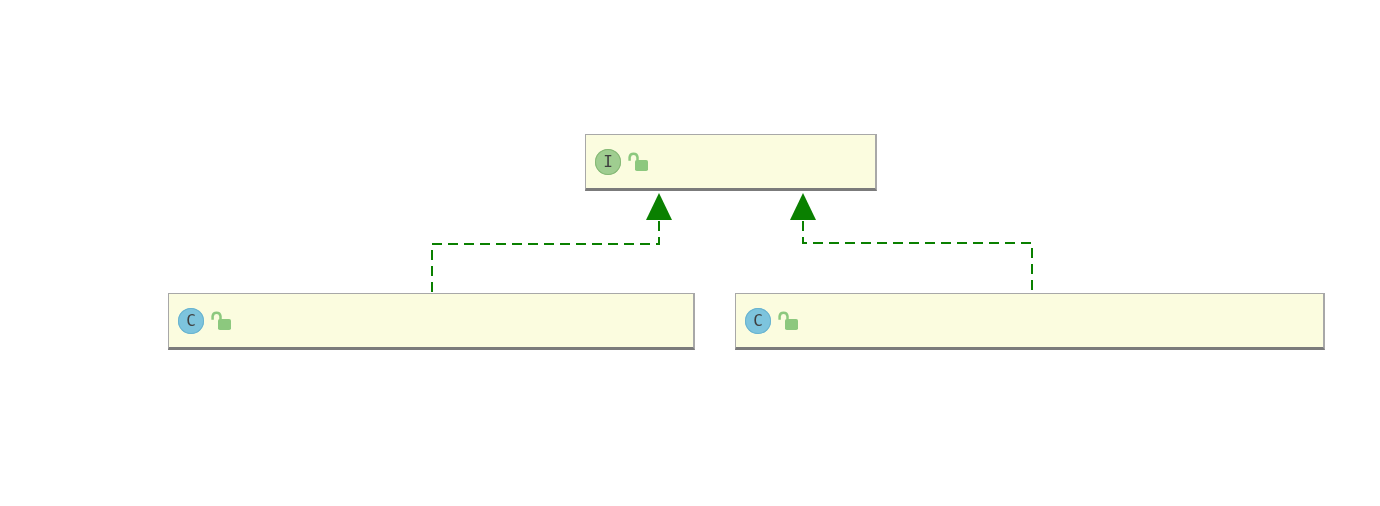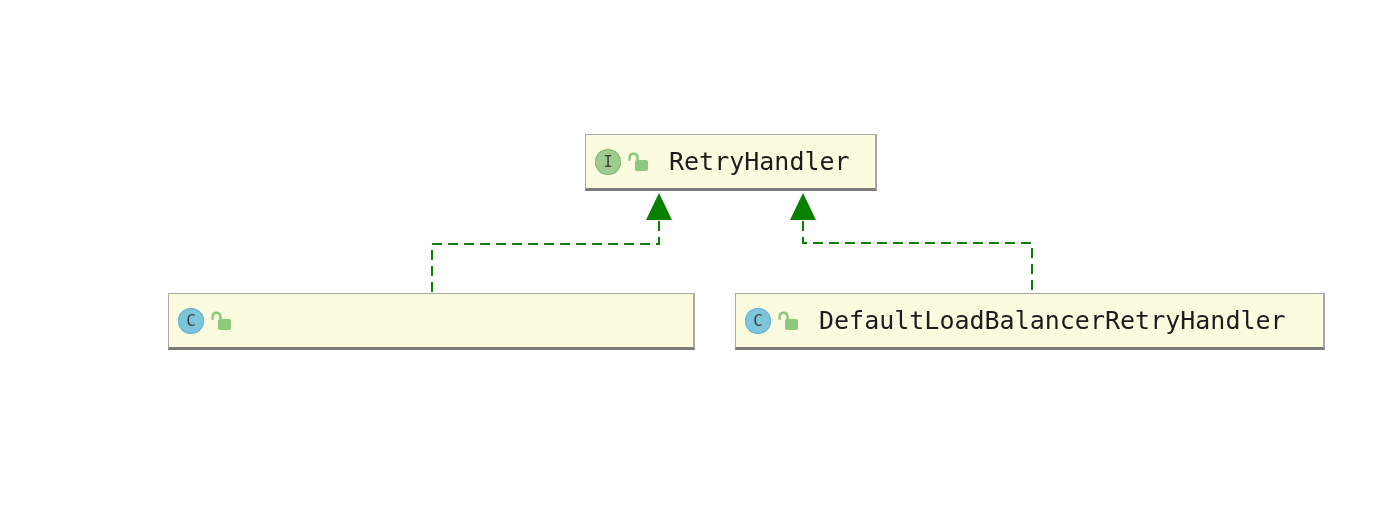--- a/index.html
+++ b/index.html
@@ -97,33 +97,31 @@
       <polygon class="edge-arrow" points="803,193 790,220 816,220"></polygon>
     </g>
   </svg>
 
   <div class="node node-retryhandler">
     <span class="type-icon interface">I</span>
     <svg class="lock-icon" width="22" height="22" viewBox="0 0 22 22">
       <path d="M10.5 9.5 V6.2 A4 4 0 0 0 2.6 6.2 V9.8" fill="none" stroke="#8cc87e" stroke-width="2.5"></path>
       <rect x="8" y="9" width="13" height="11" rx="1.8" fill="#8cc87e"></rect>
     </svg>
-    <span class="node-label">RetryHandler</span>
   </div>
 
   <div class="node node-requestspecific">
     <span class="type-icon class">C</span>
     <svg class="lock-icon" width="22" height="22" viewBox="0 0 22 22">
       <path d="M10.5 9.5 V6.2 A4 4 0 0 0 2.6 6.2 V9.8" fill="none" stroke="#8cc87e" stroke-width="2.5"></path>
       <rect x="8" y="9" width="13" height="11" rx="1.8" fill="#8cc87e"></rect>
     </svg>
   </div>
 
   <div class="node node-defaultloadbalancer">
     <span class="type-icon class">C</span>
     <svg class="lock-icon" width="22" height="22" viewBox="0 0 22 22">
       <path d="M10.5 9.5 V6.2 A4 4 0 0 0 2.6 6.2 V9.8" fill="none" stroke="#8cc87e" stroke-width="2.5"></path>
       <rect x="8" y="9" width="13" height="11" rx="1.8" fill="#8cc87e"></rect>
     </svg>
-    <span class="node-label">DefaultLoadBalancerRetryHandler</span>
   </div>
 
 </div>
 
 </body></html>

